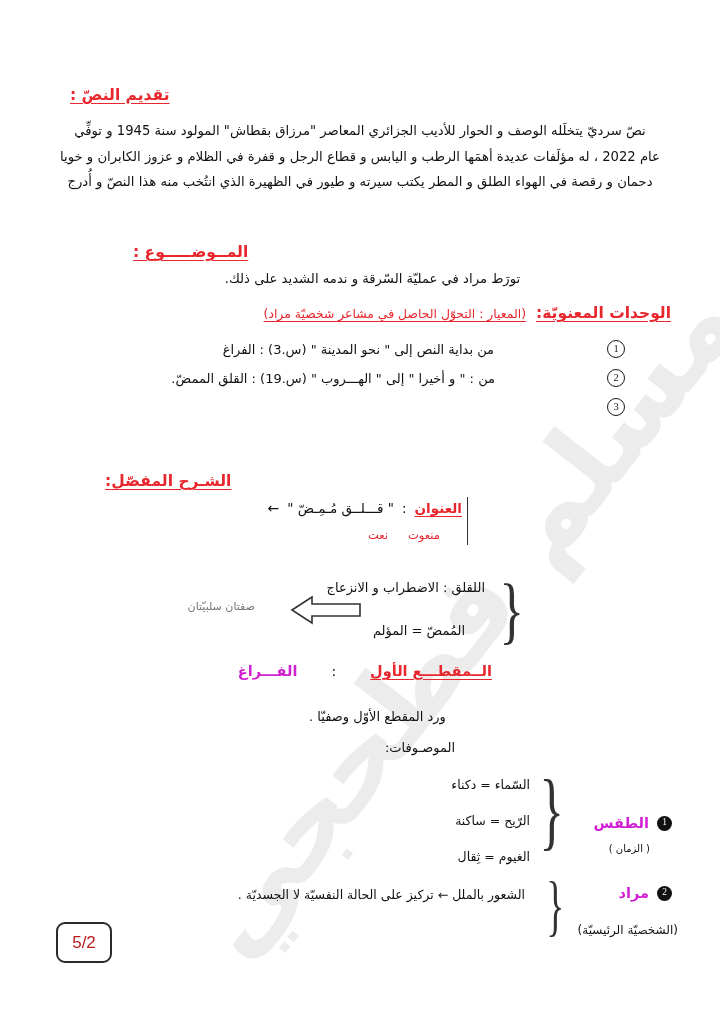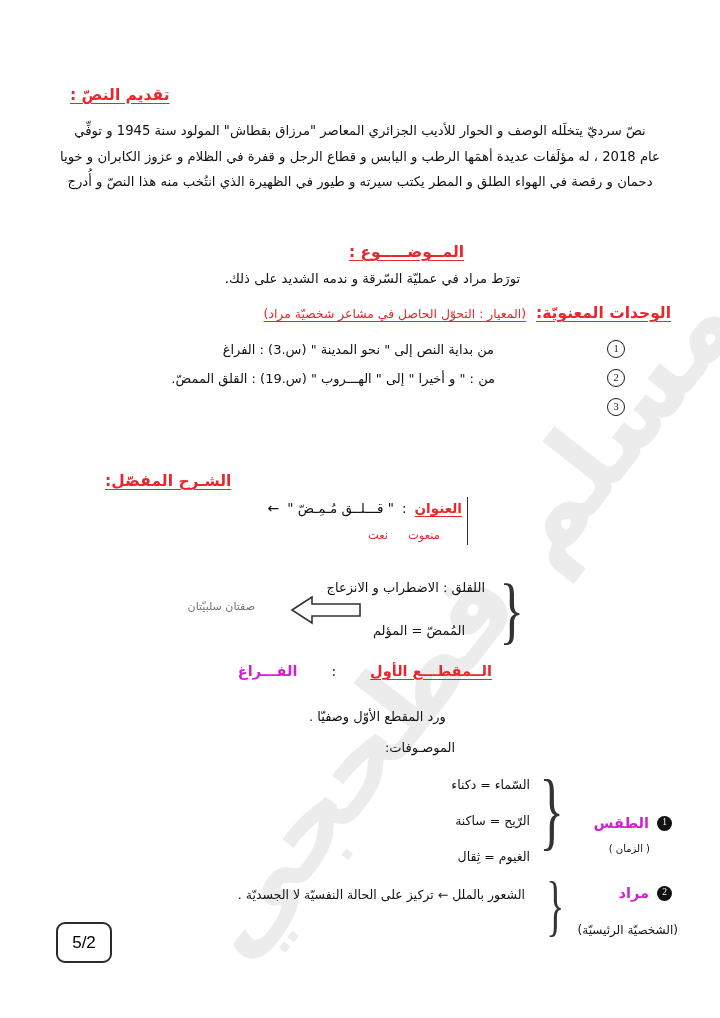--- a/index.html
+++ b/index.html
@@ -92,21 +92,21 @@
   #intro-paragraph .l1,
   #intro-paragraph .l2,
   #intro-paragraph .l3 { text-align: right; }
   #intro-paragraph .l4 { text-align: center; padding-right: 150px; }
 
   
   #title-topic {
     right: 40px;
     top: 243px;
     width: 640px;
-    text-align: center;
+    text-align: left;
     padding-left: 93px;
     box-sizing: border-box;
     letter-spacing: 0.5px;
   }
   #topic-text {
     right: 40px;
     top: 271px;
     width: 640px;
     text-align: center;
     font-size: 13.2px;
@@ -376,42 +376,42 @@
     height: 37px;
     border: 2px solid #2b2b2b;
     border-radius: 9px;
     display: flex;
     align-items: center;
     justify-content: center;
     background: #fff;
     z-index: 5;
   }
   #page-badge-text {
-    color: #000000;
+    color: #b91c1c;
     font-size: 17px;
     font-family: "Liberation Sans", sans-serif;
     direction: ltr;
   }
 </style>
 </head>
 <body>
 
 <div class="page">
 
   <div class="watermark">
     <div class="watermark-text">مسلم فطحجي</div>
   </div>
 
   <div class="content">
 
     <div class="abs hd-red" id="title-presentation">تقديم النصّ :</div>
 
     <div class="abs" id="intro-paragraph">
       <span class="ln l1">نصّ سرديّ يتخلَله الوصف و الحوار للأديب الجزائري المعاصر "مرزاق بقطاش" المولود سنة 1945 و توفِّي</span>
-      <span class="ln l2">عام 2018 ، له مؤلَفات عديدة أهمَها الرطب و اليابس و قطاع الرجل و قفرة في الظلام و عزوز الكابران و خويا</span>
+      <span class="ln l2">عام 2022 ، له مؤلَفات عديدة أهمَها الرطب و اليابس و قطاع الرجل و قفرة في الظلام و عزوز الكابران و خويا</span>
       <span class="ln l3">دحمان و رقصة في الهواء الطلق و المطر يكتب سيرته و طيور في الظهيرة الذي انتُخب منه هذا النصّ و أُدرج</span>
     </div>
 
     <div class="abs hd-red" id="title-topic">المــوضـــــوع :</div>
 
     <div class="abs" id="topic-text">تورَط مراد في عمليّة السّرقة و ندمه الشديد على ذلك.</div>
 
     <div class="abs" id="units-header-row">
       <span class="hd-red">الوحدات المعنويّة:</span>
       <span id="units-criterion">(المعيار : التحوّل الحاصل في مشاعر شخصيّة مراد)</span>

